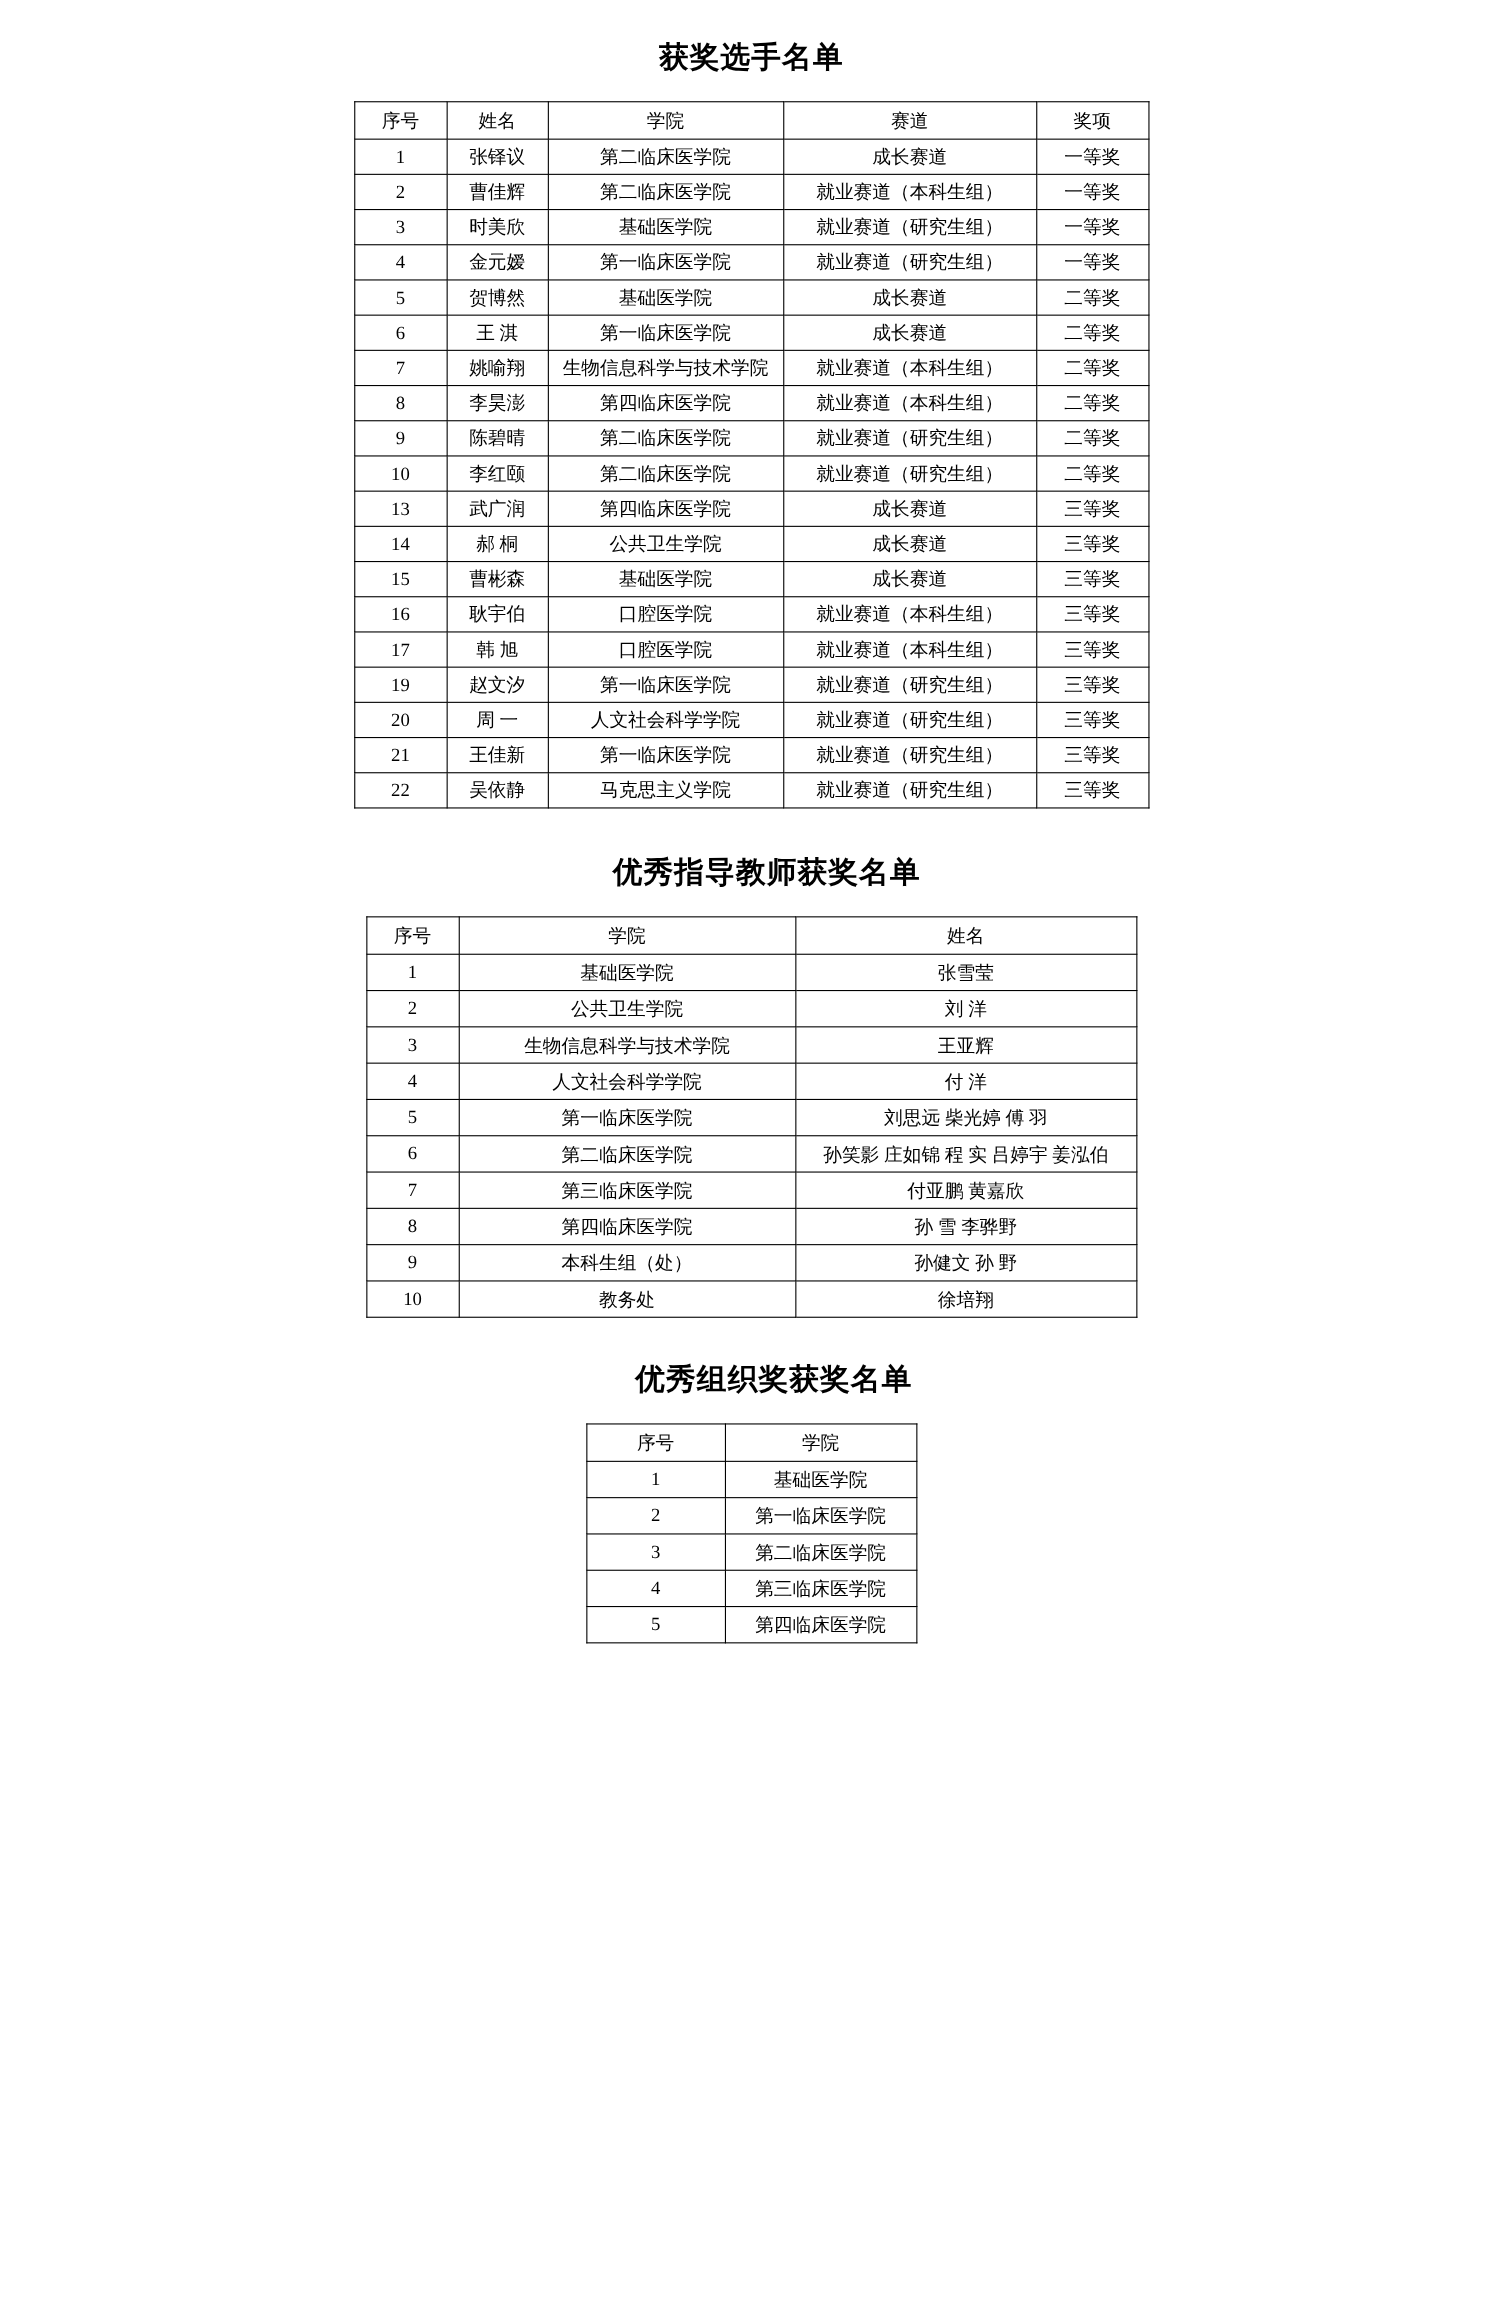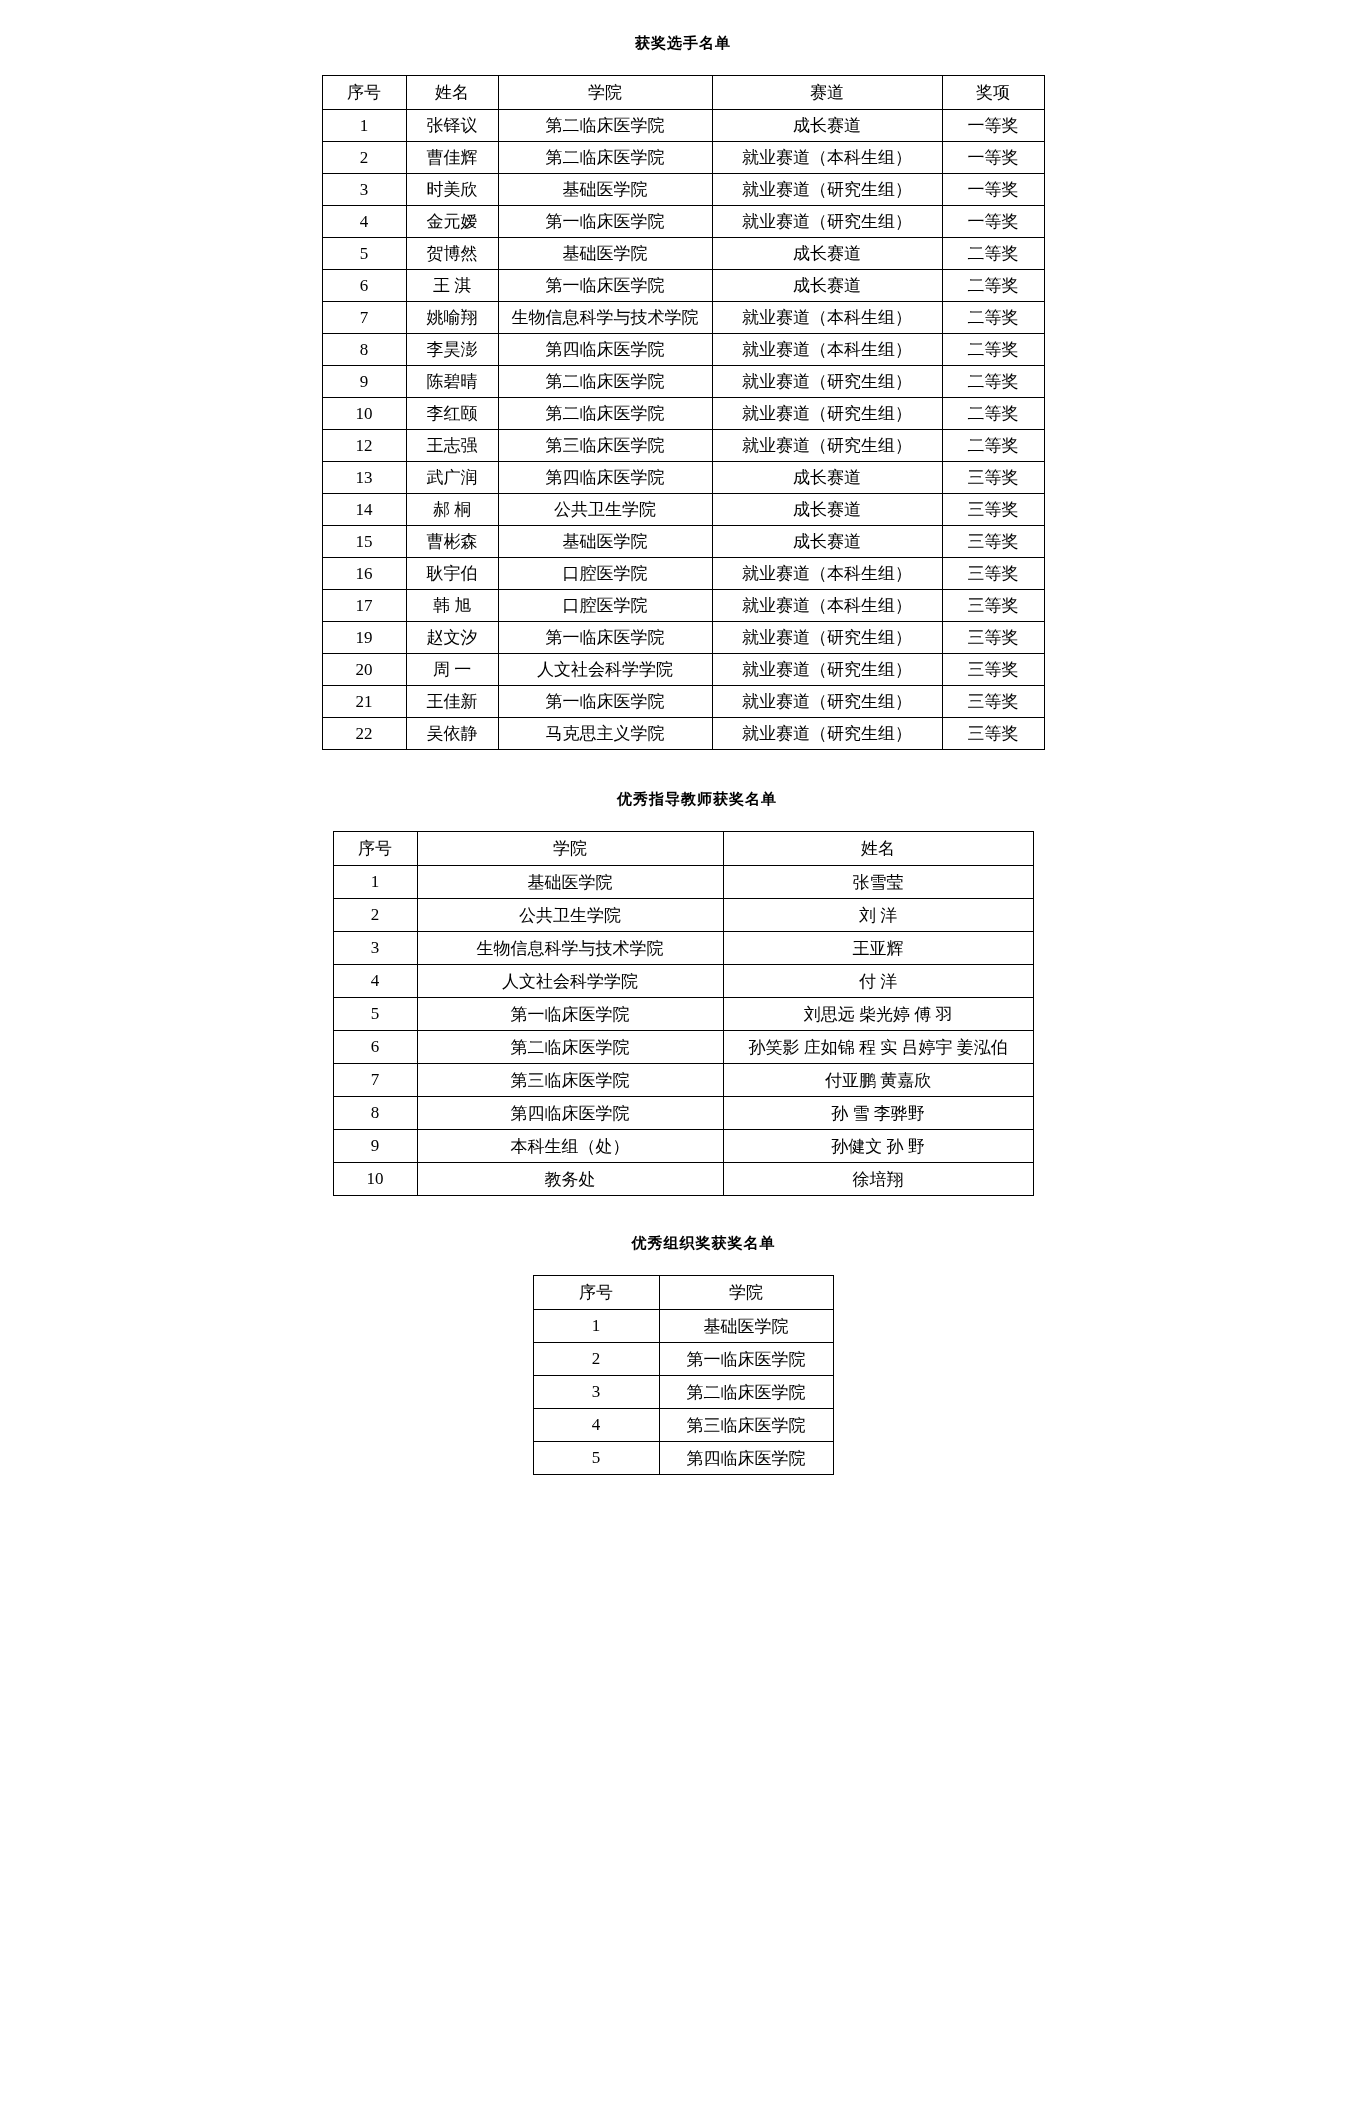--- a/index.html
+++ b/index.html
@@ -17,21 +17,21 @@
     width: 1366px;
     box-sizing: border-box;
     padding: 18px 0 40px 0;
   }
   .section {
     width: 100%;
   }
   .section-title {
     text-align: center;
     font-weight: bold;
-    font-size: 15px;
+    font-size: 27px;
     letter-spacing: 1px;
     margin: 16px 0 22px 0;
     font-family: "Liberation Sans", sans-serif;
   }
   .title-2 { margin-top: 40px; margin-left: 28px; }
   .title-3 { margin-top: 38px; padding-left: 41px; }
 
   table {
     border-collapse: collapse;
     margin: 0 auto;
@@ -164,27 +164,20 @@
             <td>二等奖</td>
           </tr>
           <tr>
             <td>10</td>
             <td>李红颐</td>
             <td>第二临床医学院</td>
             <td>就业赛道（研究生组）</td>
             <td>二等奖</td>
           </tr>
           <tr>
-            <td>12</td>
-            <td>王志强</td>
-            <td>第三临床医学院</td>
-            <td>就业赛道（研究生组）</td>
-            <td>二等奖</td>
-          </tr>
-          <tr>
             <td>13</td>
             <td>武广润</td>
             <td>第四临床医学院</td>
             <td>成长赛道</td>
             <td>三等奖</td>
           </tr>
           <tr>
             <td>14</td>
             <td>郝 桐</td>
             <td>公共卫生学院</td>

